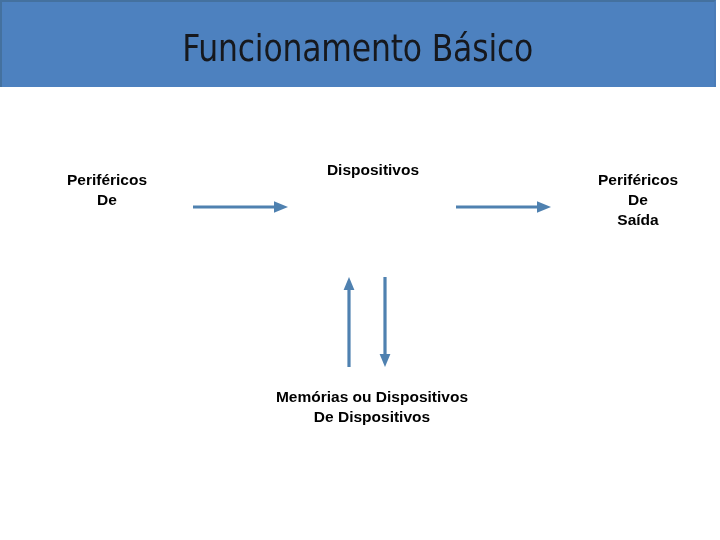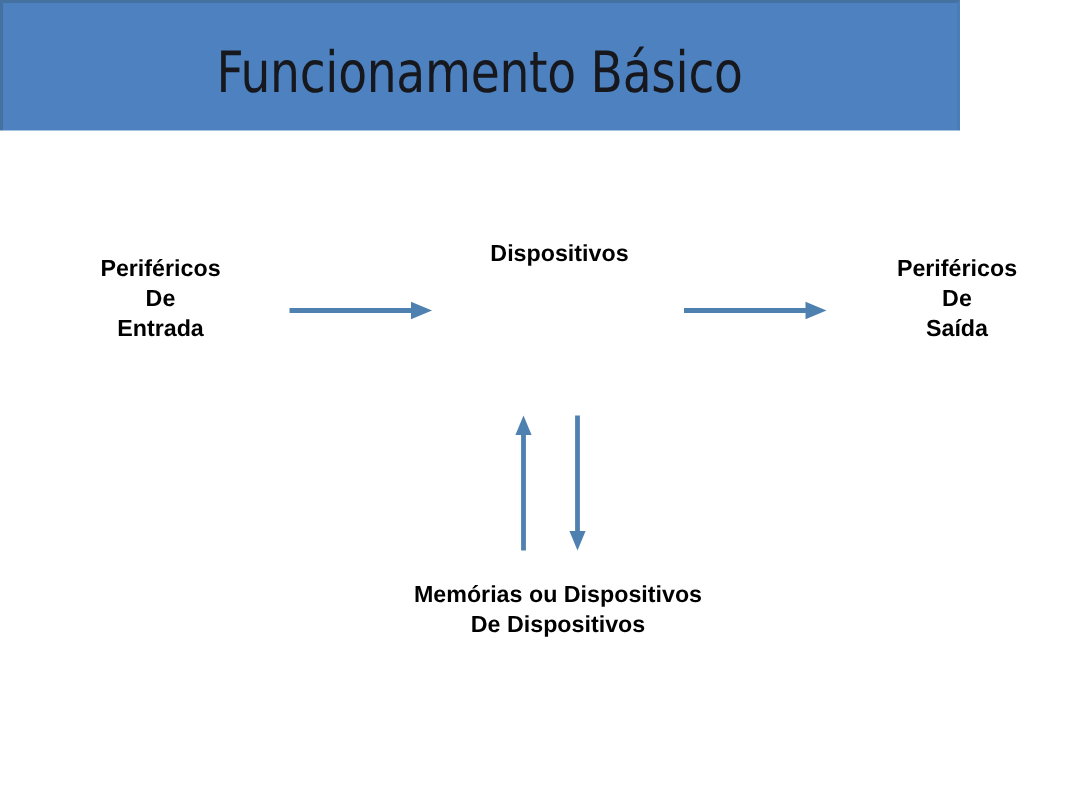--- a/index.html
+++ b/index.html
@@ -13,21 +13,21 @@
     position: relative;
     overflow: hidden;
     font-family: "Liberation Sans", sans-serif;
   }
 
   
   #header-banner {
     position: absolute;
     left: 0;
     top: 0;
-    width: 640px;
+    width: 716px;
     height: 96px;
     box-sizing: border-box;
     background: #4d81bf;
     border: 2px solid #3f6a9e;
     border-top-color: #44719f;
     border-left-color: #44719f;
     border-right-color: #4a7cb8;
     border-bottom-color: #3a5f8c;
     display: flex;
     align-items: center;
@@ -103,21 +103,20 @@
 
 <div id="header-banner">
   <div id="header-title">Funcionamento Básico</div>
 </div>
 
 <div id="diagram">
 
   <div class="node-label" id="node-input">
     <span class="line">Periféricos</span>
     <span class="line">De</span>
-    <span class="line">Entrada</span>
   </div>
 
   <div class="node-label" id="node-cpu">
     <span class="line">Dispositivos</span>
   </div>
 
   <div class="node-label" id="node-output">
     <span class="line">Periféricos</span>
     <span class="line">De</span>
     <span class="line">Saída</span>

